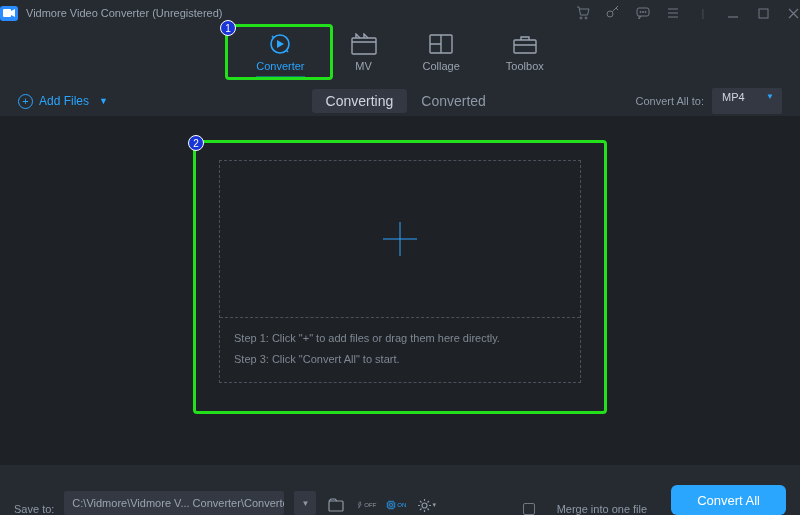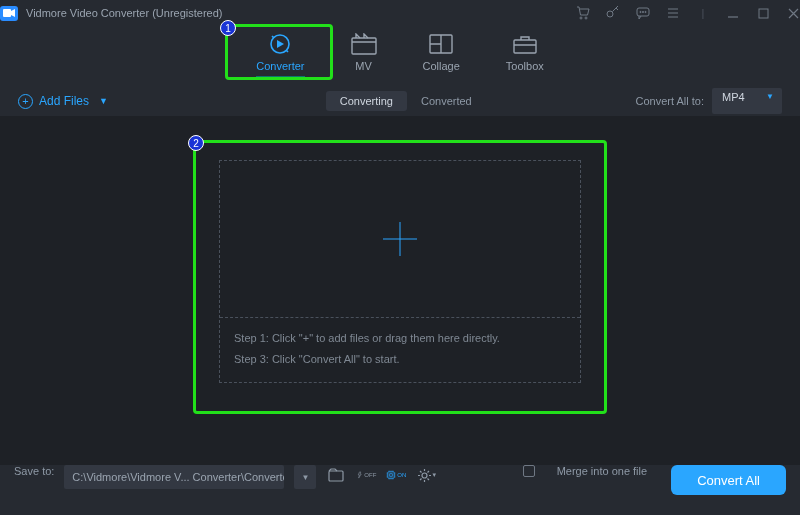--- a/index.html
+++ b/index.html
@@ -15,36 +15,36 @@
   .toptabs { height:60px; background:#262a31; display:flex; align-items:flex-start; justify-content:center; gap:46px; padding-top:6px;}
   .toptab { display:flex; flex-direction:column; align-items:center; gap:4px; font-size:11px; color:#9aa4b0; cursor:pointer; padding-bottom:4px;}
   .toptab .icon { height:24px; display:flex; align-items:center; justify-content:center;}
   .toptab.active { color:#2aa6ff; border-bottom:2px solid #0f766e;}
   
   .toolrow { height:30px; background:#262a31; display:flex; align-items:center; padding:0 18px; font-size:12px;}
   .addfiles { display:flex; align-items:center; gap:6px; color:#2aa6ff; cursor:pointer;}
   .addfiles .plus-circ{width:15px;height:15px;border:1.5px solid #2aa6ff;border-radius:50%;display:flex;align-items:center;justify-content:center;font-size:11px;line-height:1;}
   .addfiles .chev{font-size:9px;margin-left:4px;color:#2aa6ff;}
   .segtabs{ margin-left:auto; margin-right:auto; display:flex; gap:0; }
-  .segtab{ padding:4px 14px; font-size:11px; color:#8e99a6; background:transparent; border-radius:3px; cursor:pointer;}
+  .segtab{ padding:4px 14px; font-size:14px; color:#8e99a6; background:transparent; border-radius:3px; cursor:pointer;}
   .segtab.active{ background:#333842; color:#cfd6df;}
   .convertto{ display:flex; align-items:center; gap:8px; font-size:11px;justify-content:space-between;}
   .convertto .sel{ background:#333842; padding:3px 30px 11px 10px; border-radius:2px; position:relative; color:#cfd6df; cursor:pointer; min-width:70px;}
   .convertto .sel .arr{position:absolute; right:8px; top:4px; font-size:8px; color:#2aa6ff;}
   
   .main { flex:1; background:#1e2126; position:relative; display:flex; align-items:flex-start; justify-content:center; padding-top:44px;}
   .dropzone { width:362px; height:223px; border:1px dashed #4a515c; display:flex; flex-direction:column; cursor:pointer;}
   .dz-top{ flex:1; display:flex; align-items:center; justify-content:center;}
   .plus-cross{ position:relative; width:34px; height:34px;}
   .plus-cross:before,.plus-cross:after{content:"";position:absolute;background:#2aa6ff;}
   .plus-cross:before{left:50%;top:0;width:1px;height:100%;transform:translateX(-.5px);}
   .plus-cross:after{top:50%;left:0;height:1px;width:100%;transform:translateY(-.5px);}
   .dz-bottom{ border-top:1px dashed #4a515c; padding:10px 14px 12px; font-size:11px; color:#7f8893; line-height:1.9;}
   
-  .footer{ height:50px; background:#262a31; display:flex; align-items:flex-start; padding:0 14px; gap:10px; font-size:11px;}
+  .footer{ height:50px; background:#262a31; display:flex; align-items:flex-end; padding:0 14px; gap:10px; font-size:11px;}
   .pathbox{ background:#333842; height:24px; border-radius:2px; padding:0 8px; display:flex; align-items:center; color:#9aa4b0; width:220px; white-space:nowrap; overflow:hidden;}
   .dropbtn{ width:22px; height:24px; background:#333842; border-radius:2px; display:flex; align-items:center; justify-content:center; font-size:8px; cursor:pointer;}
   .ficon{ width:20px; height:20px; display:flex; align-items:center; justify-content:center; cursor:pointer; color:#8e99a6;}
   .ficon.on{color:#2aa6ff;}
   .merge{ display:flex; align-items:center; gap:22px; margin-left:auto;}
   .checkbox{width:12px;height:12px;border:1px solid #6f7884;border-radius:2px;}
   .convertall{ background:#2aa6ff; color:#fff; padding:0 26px; height:30px; border-radius:6px; display:flex; align-items:center; font-size:13px; cursor:pointer; margin-left:14px;}
   
   .anno{ position:absolute; border:3px solid #22e01a; border-radius:4px; pointer-events:none;}
   .badge{ position:absolute; width:16px; height:16px; border-radius:50%; background:#1a34d6; color:#fff; font-size:10px; display:flex; align-items:center; justify-content:center; border:1px solid #fff; z-index:3;}

